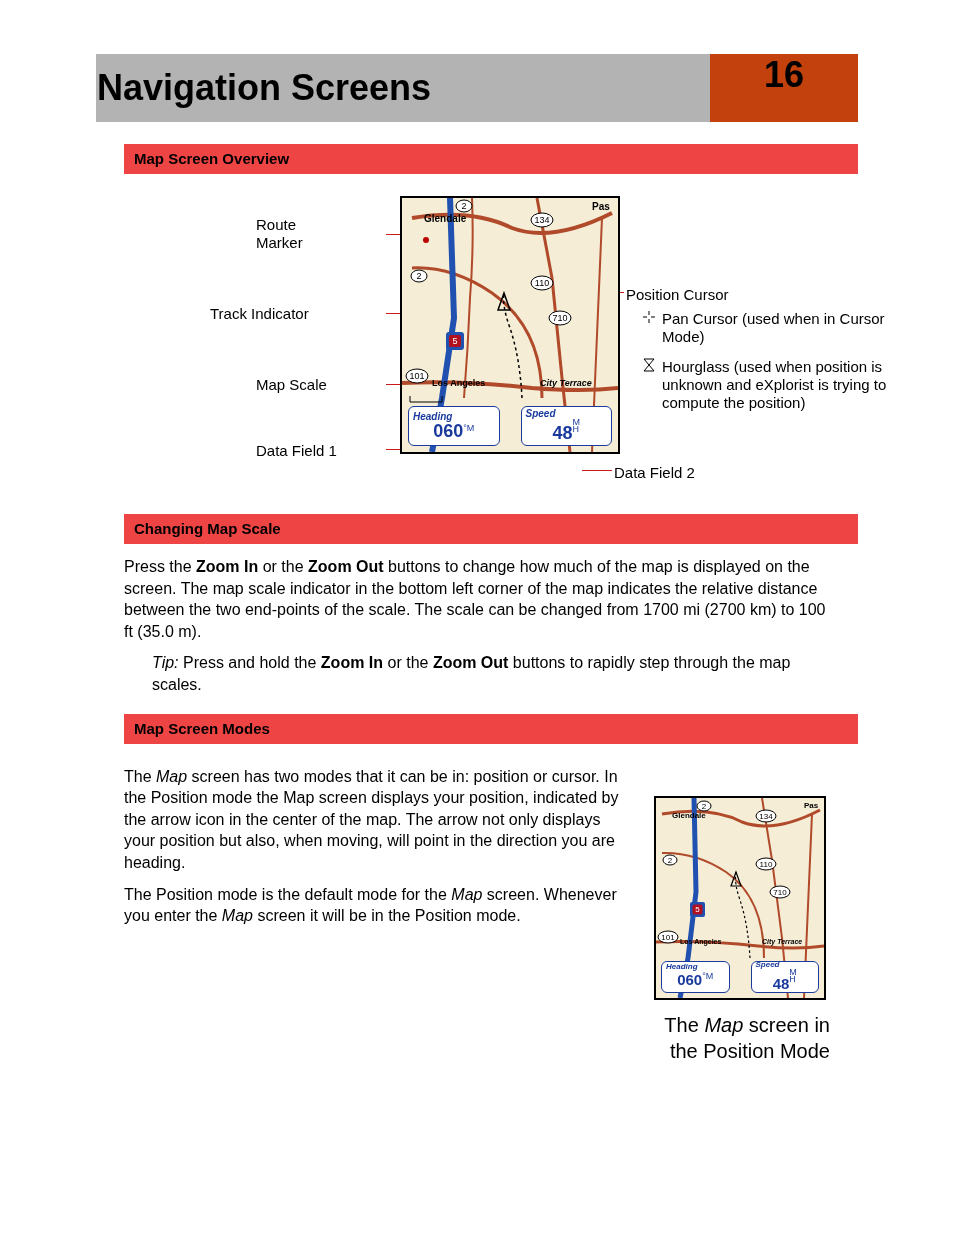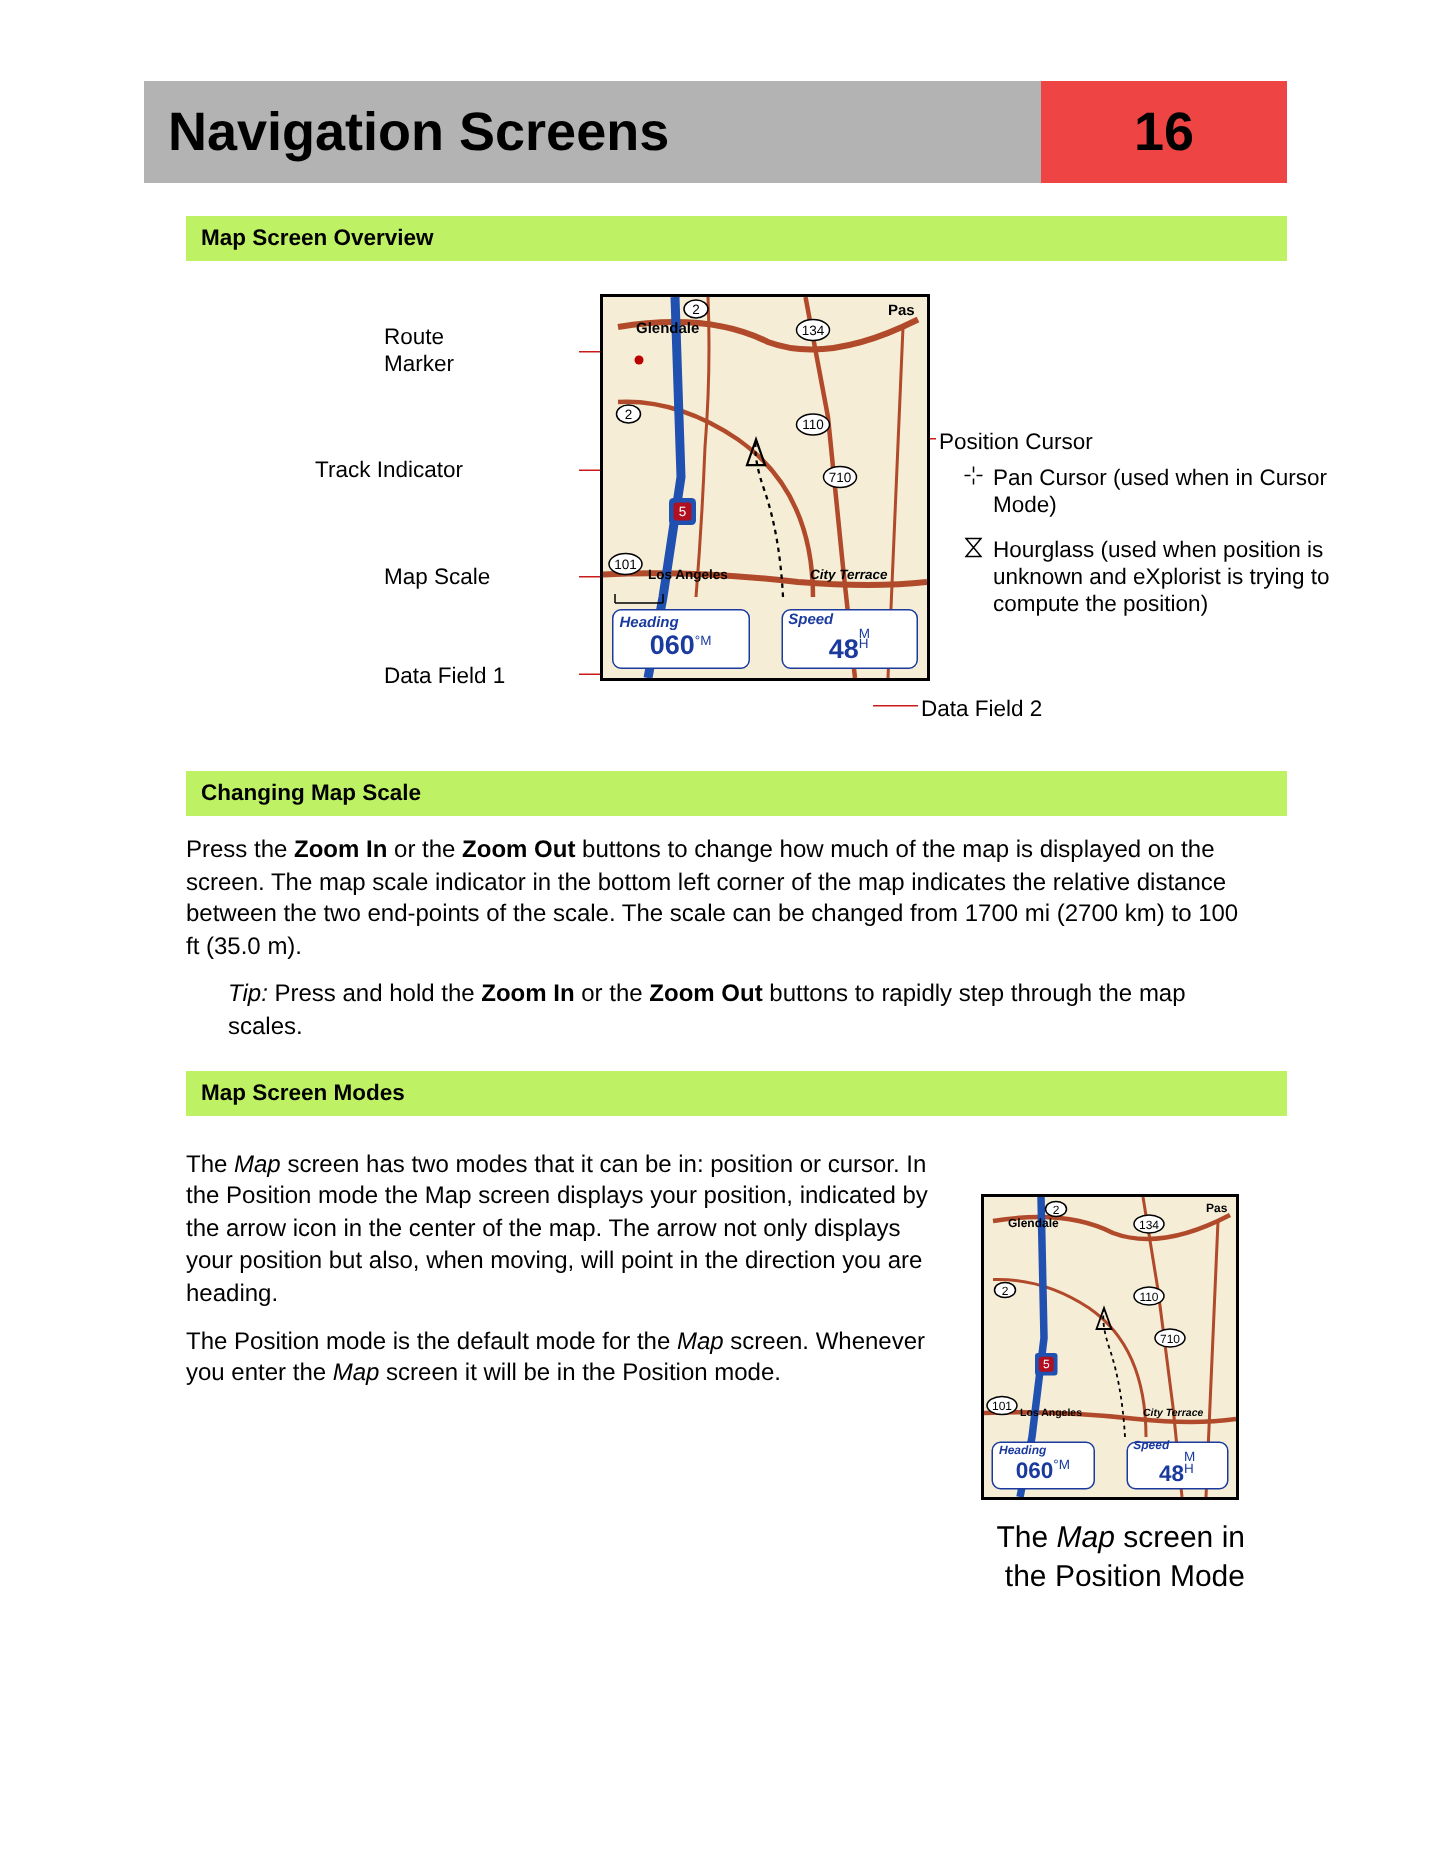--- a/index.html
+++ b/index.html
@@ -1,24 +1,24 @@
 <!DOCTYPE html>
 <html><head>
 <meta charset="utf-8">
 <style>
   html,body{margin:0;padding:0;background:#fff;font-family:Helvetica,Arial,sans-serif;color:#000}
   .page{width:954px;height:1235px;position:relative;box-sizing:border-box;padding:54px 96px 54px 96px}
   
   .title-bar{display:flex;height:68px}
-  .title-left{flex:1;background:#b3b3b3;display:flex;align-items:center;padding-left:16px}
-  .title-right{width:164px;background:#ef4444;display:flex;align-items:center;justify-content:center}
+  .title-left{flex:1;background:#b3b3b3;display:flex;align-items:center;padding-left:1px}
+  .title-right{width:148px;background:#c2410c;display:flex;align-items:flex-start;justify-content:center}
   .title-left span{font-size:36px;font-weight:bold;font-family:Arial,Helvetica,sans-serif}
   .title-right span{font-size:36px;font-weight:bold}
   
-  .section-bar{background:#bef264;padding:6px 10px;margin:18px 0 12px 0}
+  .section-bar{background:#ef4444;padding:6px 10px;margin:18px 0 12px 0}
   .section-bar span{font-weight:bold;font-size:15px}
   
   p.body{font-size:16px;line-height:1.35;margin:10px 28px 10px 28px}
   p.tip{font-size:16px;line-height:1.35;margin:10px 28px 10px 56px}
   .bold{font-weight:bold}
   .ital{font-style:italic}
   
   .fig1{position:relative;height:310px;margin-top:8px}
   .map-shot{position:absolute;left:304px;top:10px;width:216px;height:254px;border:2px solid #000;background:#f5edd6}
   .fig1 .lbl{position:absolute;font-size:15px;text-align:left;line-height:1.2}

